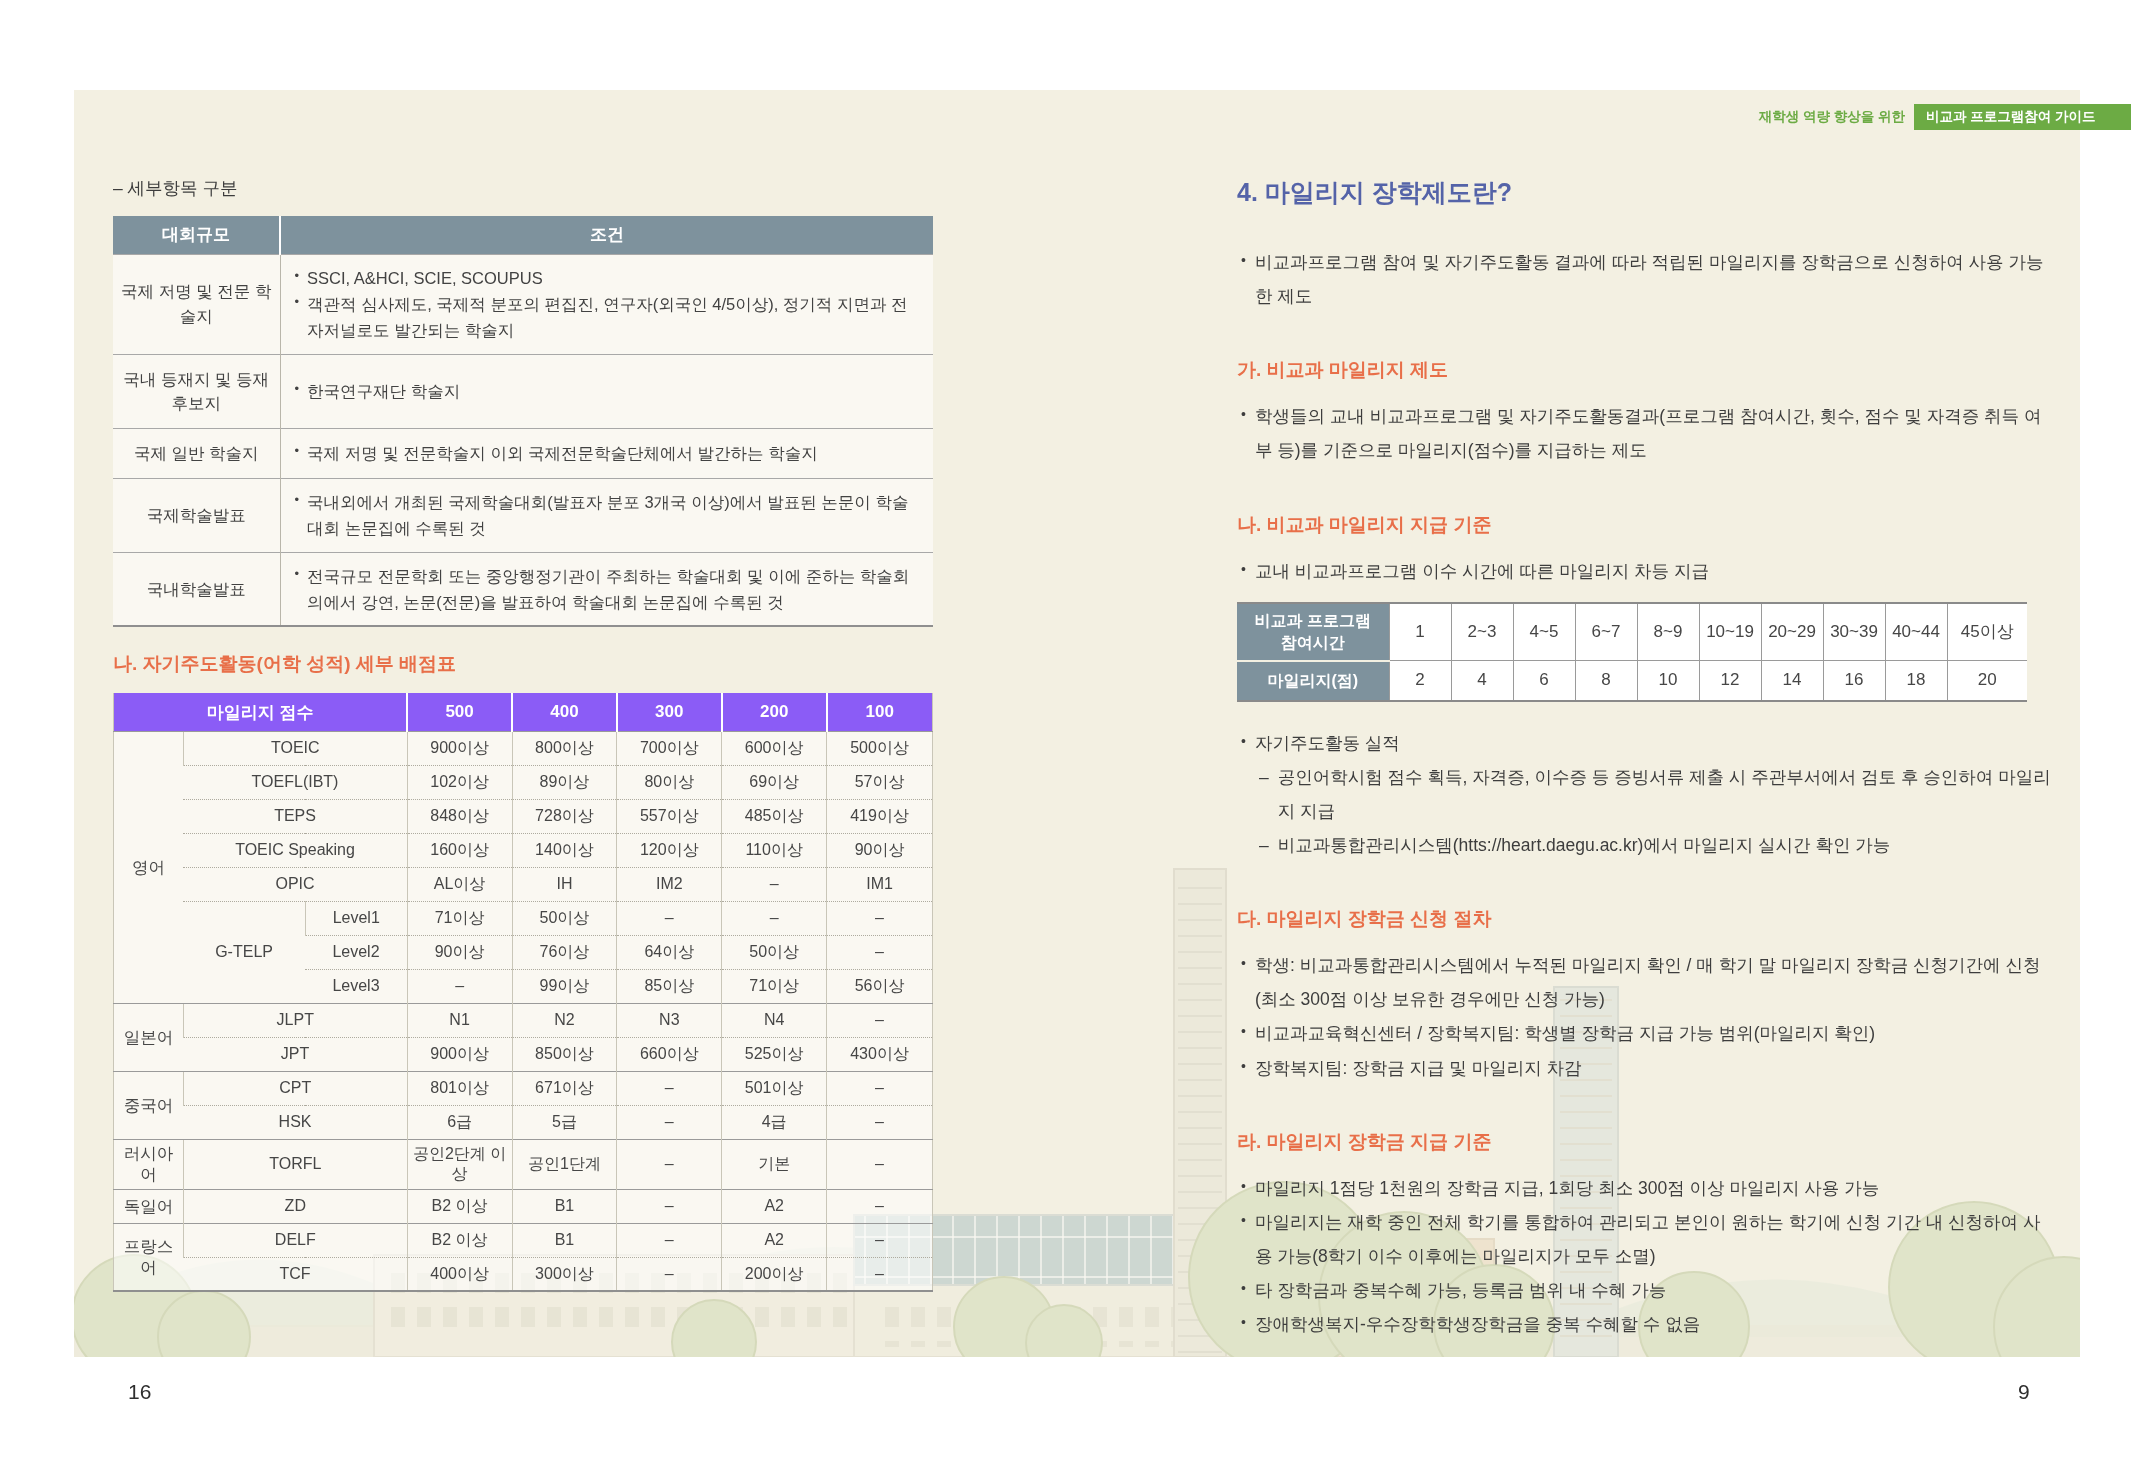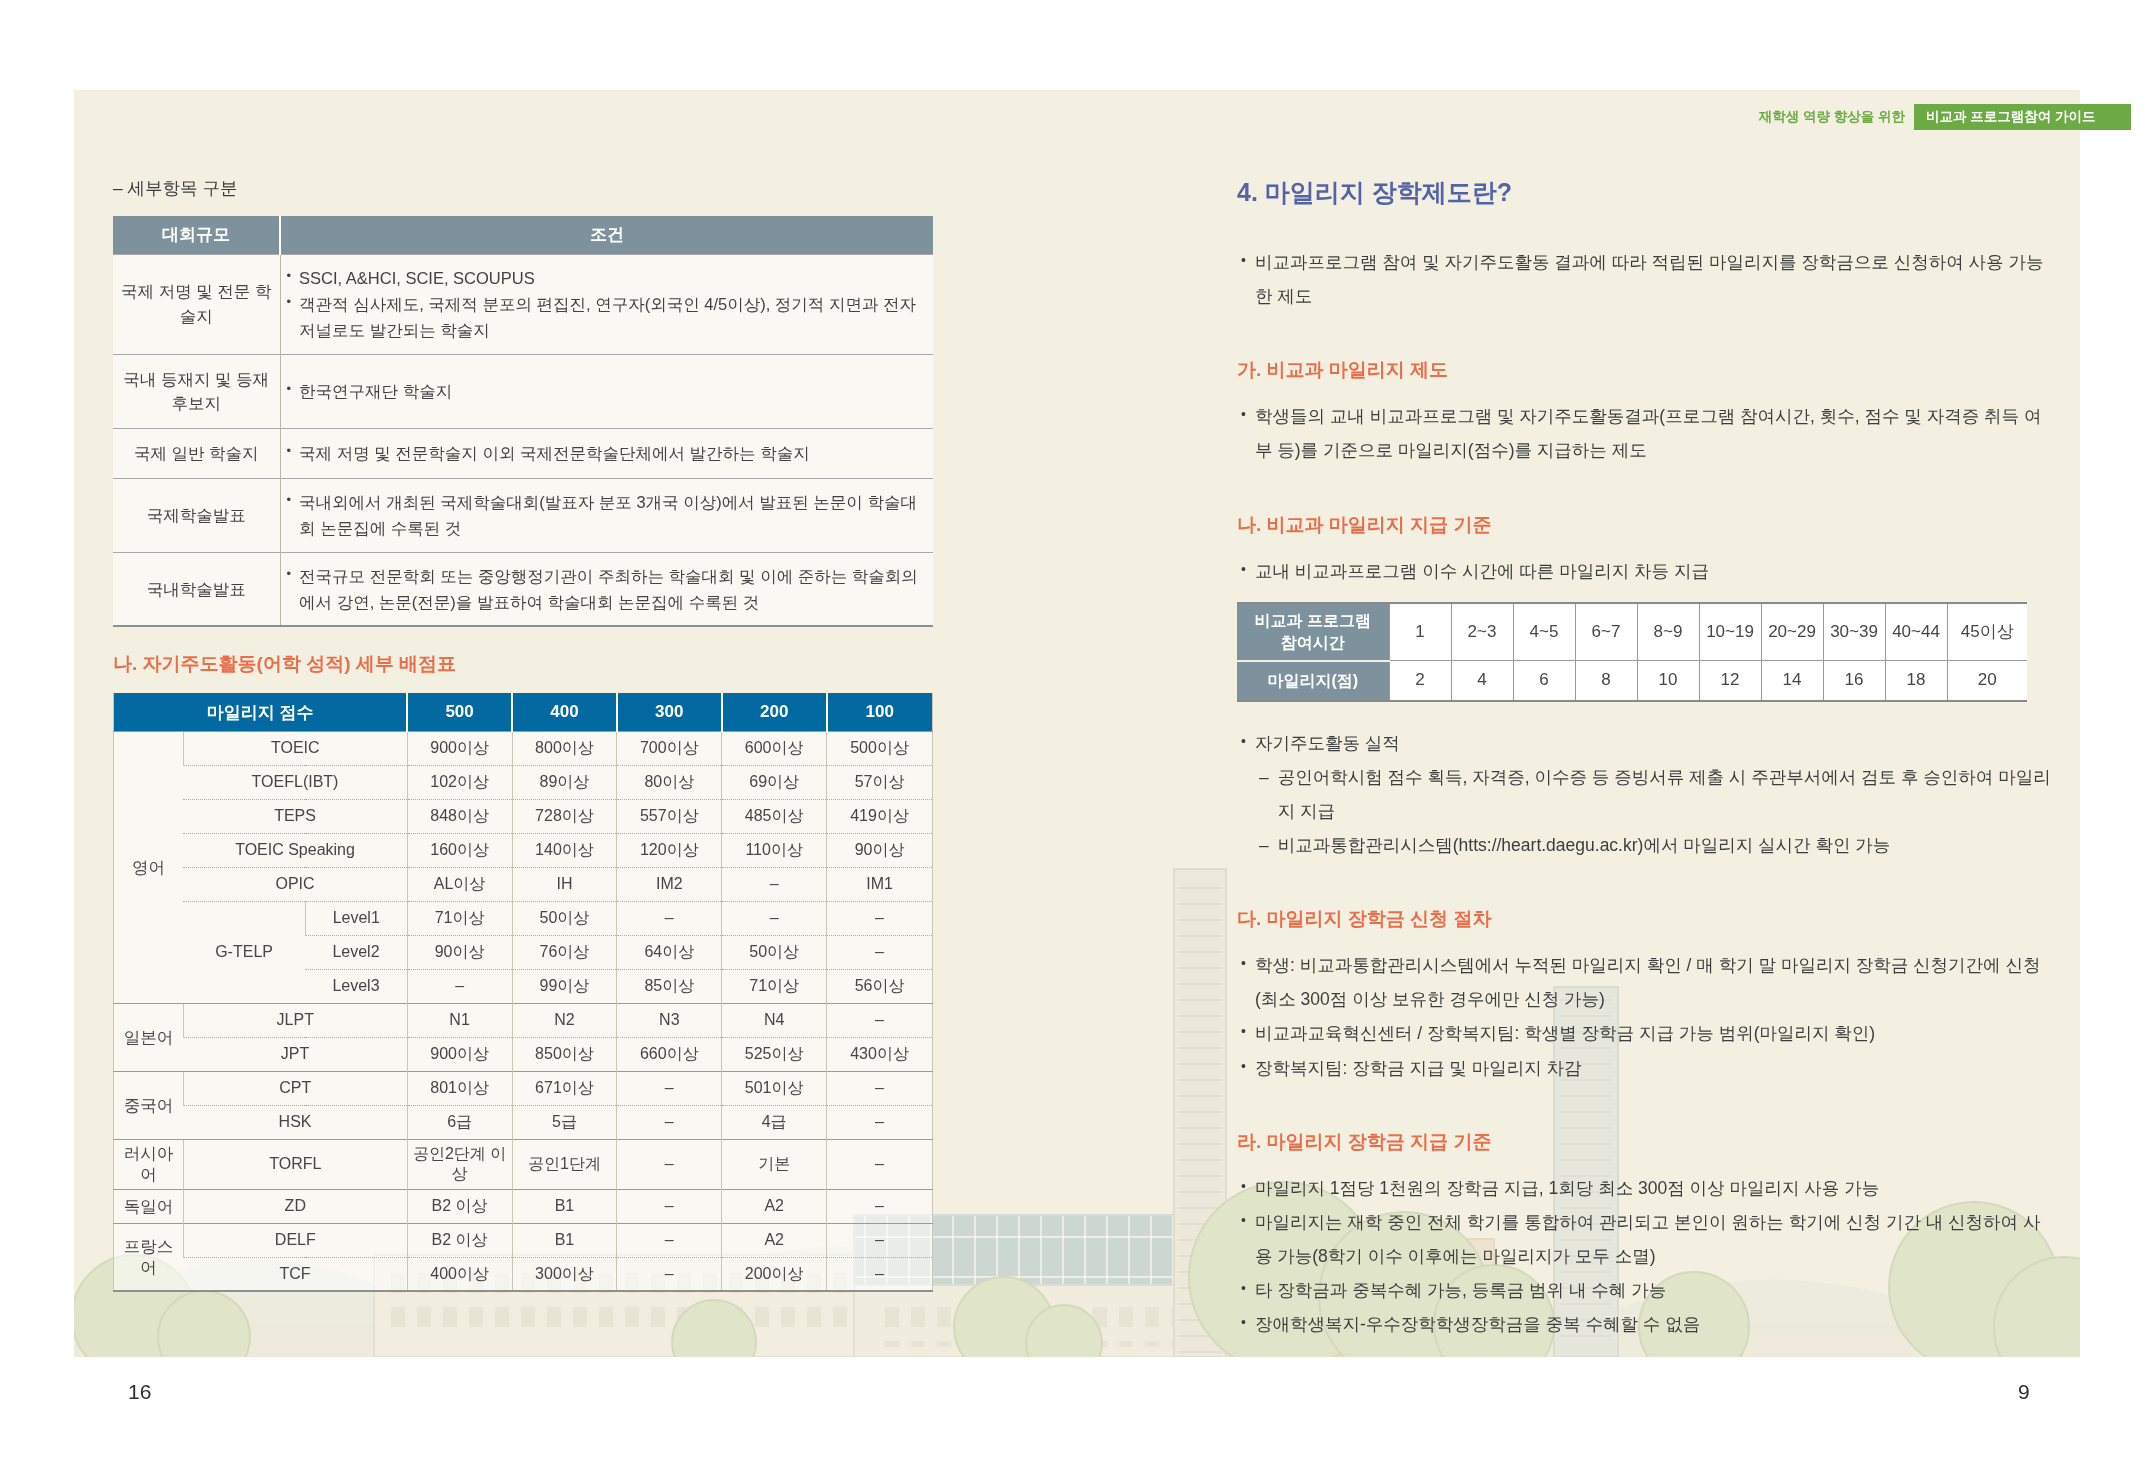--- a/index.html
+++ b/index.html
@@ -18,31 +18,31 @@
   .col-right { left:1163px; width:820px; }
 
   .detail-label { margin-top:86px; font-size:17.5px; color:#3c3c3c; }
 
   
   .conf-table { margin-top:16px; width:820px; border-collapse:collapse; border-bottom:2px solid #8f8f8f; }
   .conf-table th { background:#7e929d; color:#fff; font-size:17px; font-weight:bold; height:38px; padding:0; }
   .conf-table th + th { border-left:2px solid #ffffff; }
   .conf-table td { background:rgba(255,255,255,.55); border-top:1px solid #a8a8a8; font-size:16.5px; vertical-align:middle; color:#424242; }
   .conf-table .scope { text-align:center; padding:12px 8px; line-height:1.5; width:167px; }
-  .conf-table .cond  { padding:10px 6px; line-height:1.6; border-left:1px solid #b9b6aa; }
+  .conf-table .cond  { padding:10px 14px; line-height:1.6; border-left:1px solid #b9b6aa; }
   .cond-line { display:flex; align-items:flex-start; }
   .cond-line::before { content:"•"; flex:0 0 auto; margin-right:8px; font-size:13px; line-height:inherit; padding-top:1px; }
   .cond-line > span { flex:1; }
 
   .score-title { margin-top:24px; font-size:19px; font-weight:bold; color:#e86f49; }
 
   
   .score-table { margin-top:16px; width:820px; border-collapse:collapse;
                  border-bottom:2px solid #8f8f8f; border-left:1px solid #c9c6b8; border-right:1px solid #c9c6b8; }
-  .score-table thead th { background:#0369a1; color:#fff; font-weight:bold; font-size:17px; height:38px; }
+  .score-table thead th { background:#8b5cf6; color:#fff; font-weight:bold; font-size:17px; height:38px; }
   .score-table thead th + th { border-left:2px solid #ffffff; }
   .score-table tbody td { background:rgba(255,255,255,.55); text-align:center; font-size:16px; color:#464646;
                           height:34px; border-left:1px solid #c9c6b8; border-top:1px dotted #aeab9f; padding:3px 4px; line-height:1.3; }
   .score-table tbody tr.group-start td { border-top:1px solid #9a9a9a; }
   .score-table tbody td:first-child { border-left:none; }
   .score-table .lang-cell { font-size:16.5px; }
 
   
   .header-strip { position:absolute; top:14px; right:-74px; display:flex; align-items:center; z-index:3; }
   .guide-label { color:#6cab44; font-size:13.5px; font-weight:bold; margin-right:9px; }

